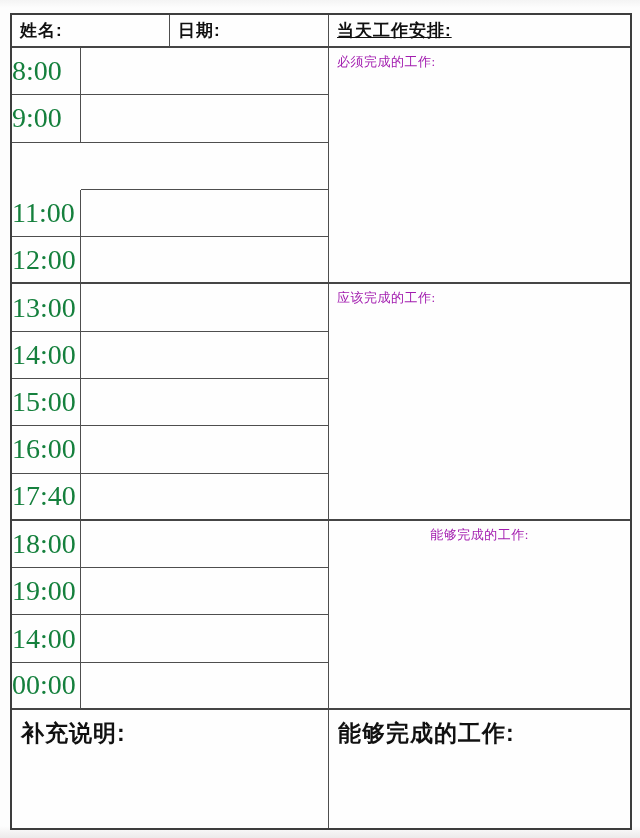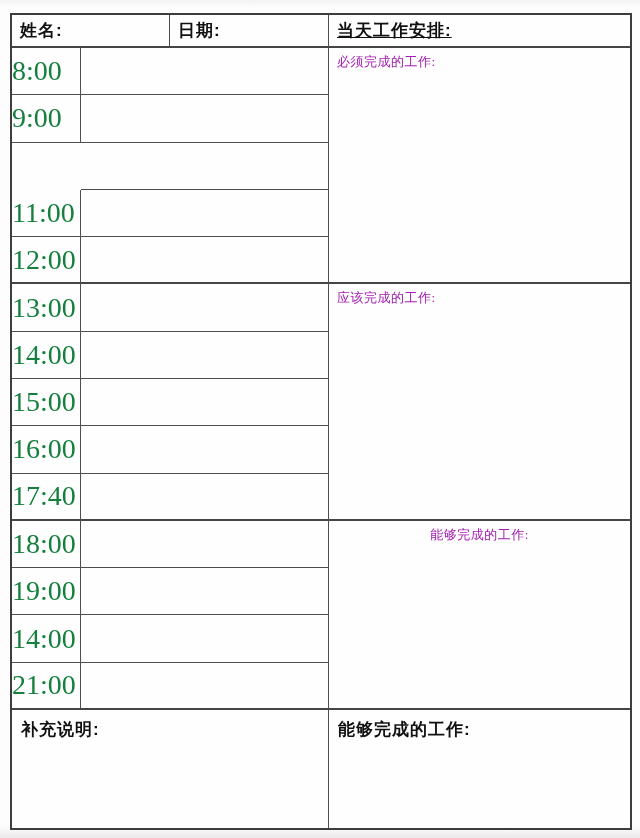--- a/index.html
+++ b/index.html
@@ -75,21 +75,21 @@
   .r4  { grid-row: 5; }  .r5  { grid-row: 6; }  .r6  { grid-row: 7; }
   .r7  { grid-row: 8; }  .r8  { grid-row: 9; }  .r9  { grid-row: 10; }
   .r10 { grid-row: 11; } .r11 { grid-row: 12; } .r12 { grid-row: 13; }
   .r13 { grid-row: 14; } .r14 { grid-row: 15; }
 
   
   .foot {
     grid-row: 16;
     padding: 8px 9px;
     font-weight: bold;
-    font-size: 17px;
+    font-size: 23px;
     letter-spacing: 1px;
     color: #111;
   }
   .f-notes { grid-column: 1 / 4; }
   .f-maybe { grid-column: 4 / 5; }
 </style>
 </head>
 <body>
 
 <div class="page">
@@ -119,21 +119,21 @@
     <div class="cell e-cell r9"></div>
     <div class="cell t-cell r10 thick-b">17:40</div>
     <div class="cell e-cell r10 thick-b"></div>
 
     <div class="cell t-cell r11">18:00</div>
     <div class="cell e-cell r11"></div>
     <div class="cell t-cell r12">19:00</div>
     <div class="cell e-cell r12"></div>
     <div class="cell t-cell r13">14:00</div>
     <div class="cell e-cell r13"></div>
-    <div class="cell t-cell r14 thick-b">21:00</div>
+    <div class="cell t-cell r14 thick-b">00:00</div>
     <div class="cell e-cell r14 thick-b"></div>
 
     <div class="cell sec sec-1 no-r thick-b">必须完成的工作:</div>
     <div class="cell sec sec-2 no-r thick-b">应该完成的工作:</div>
     <div class="cell sec sec-3 no-r thick-b">能够完成的工作:</div>
 
     <div class="cell foot f-notes no-b">补充说明:</div>
     <div class="cell foot f-maybe no-b no-r">能够完成的工作:</div>
 
   </div>

